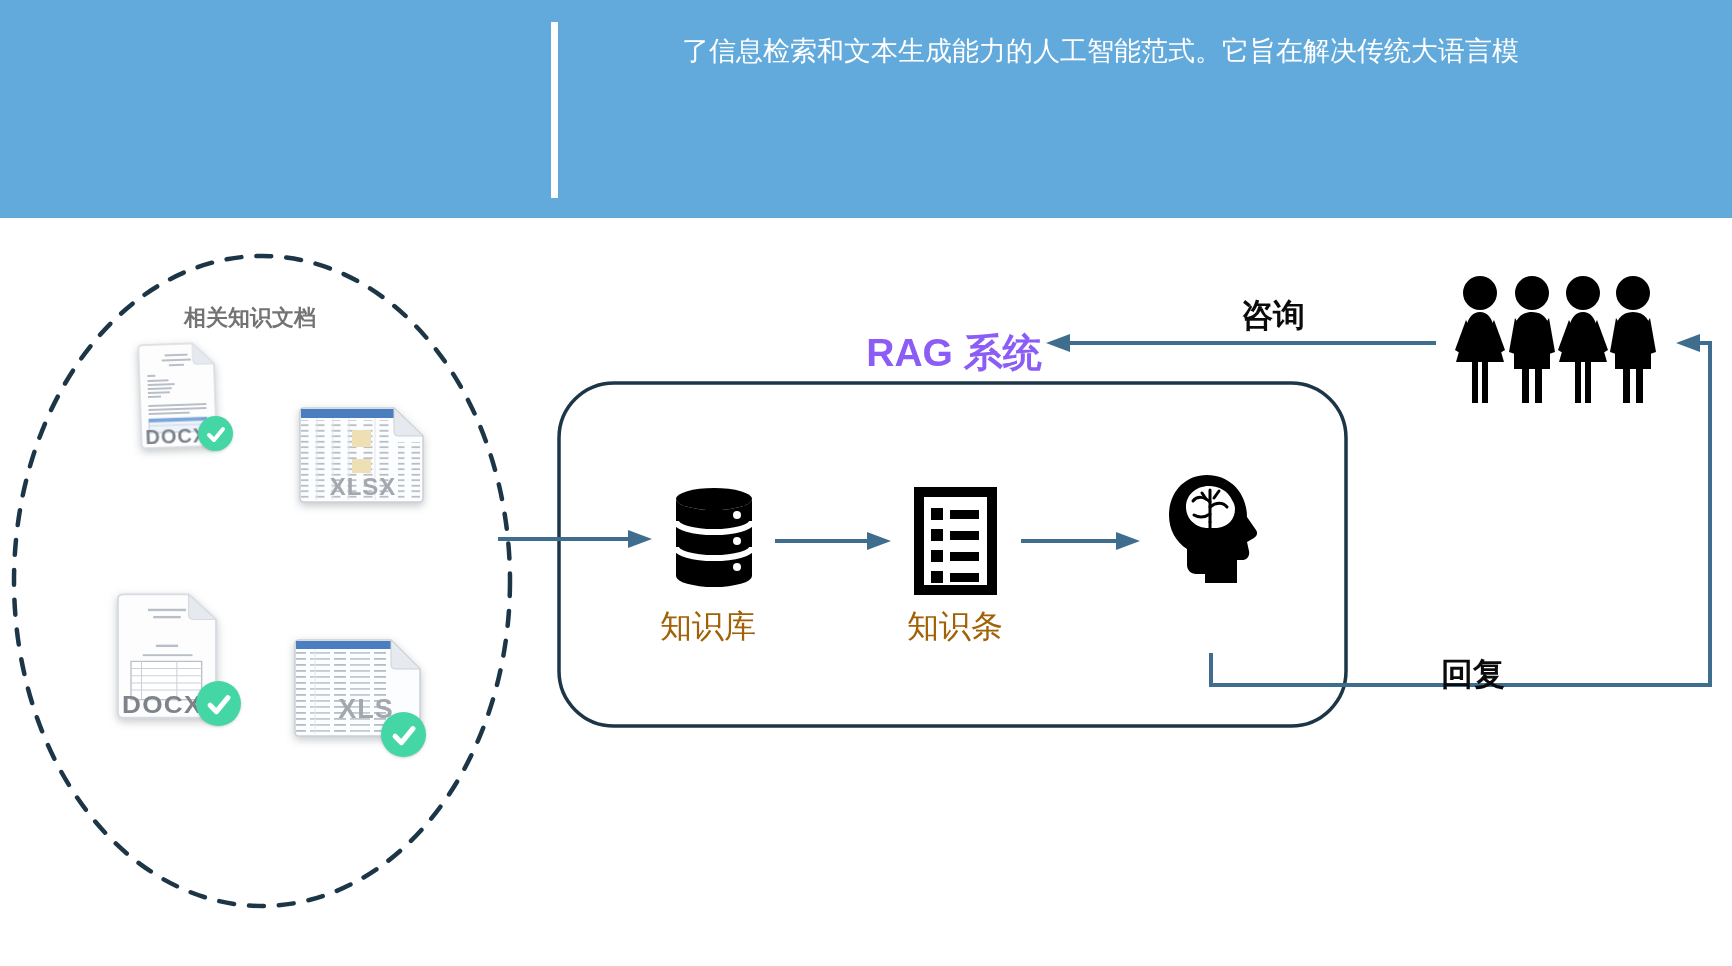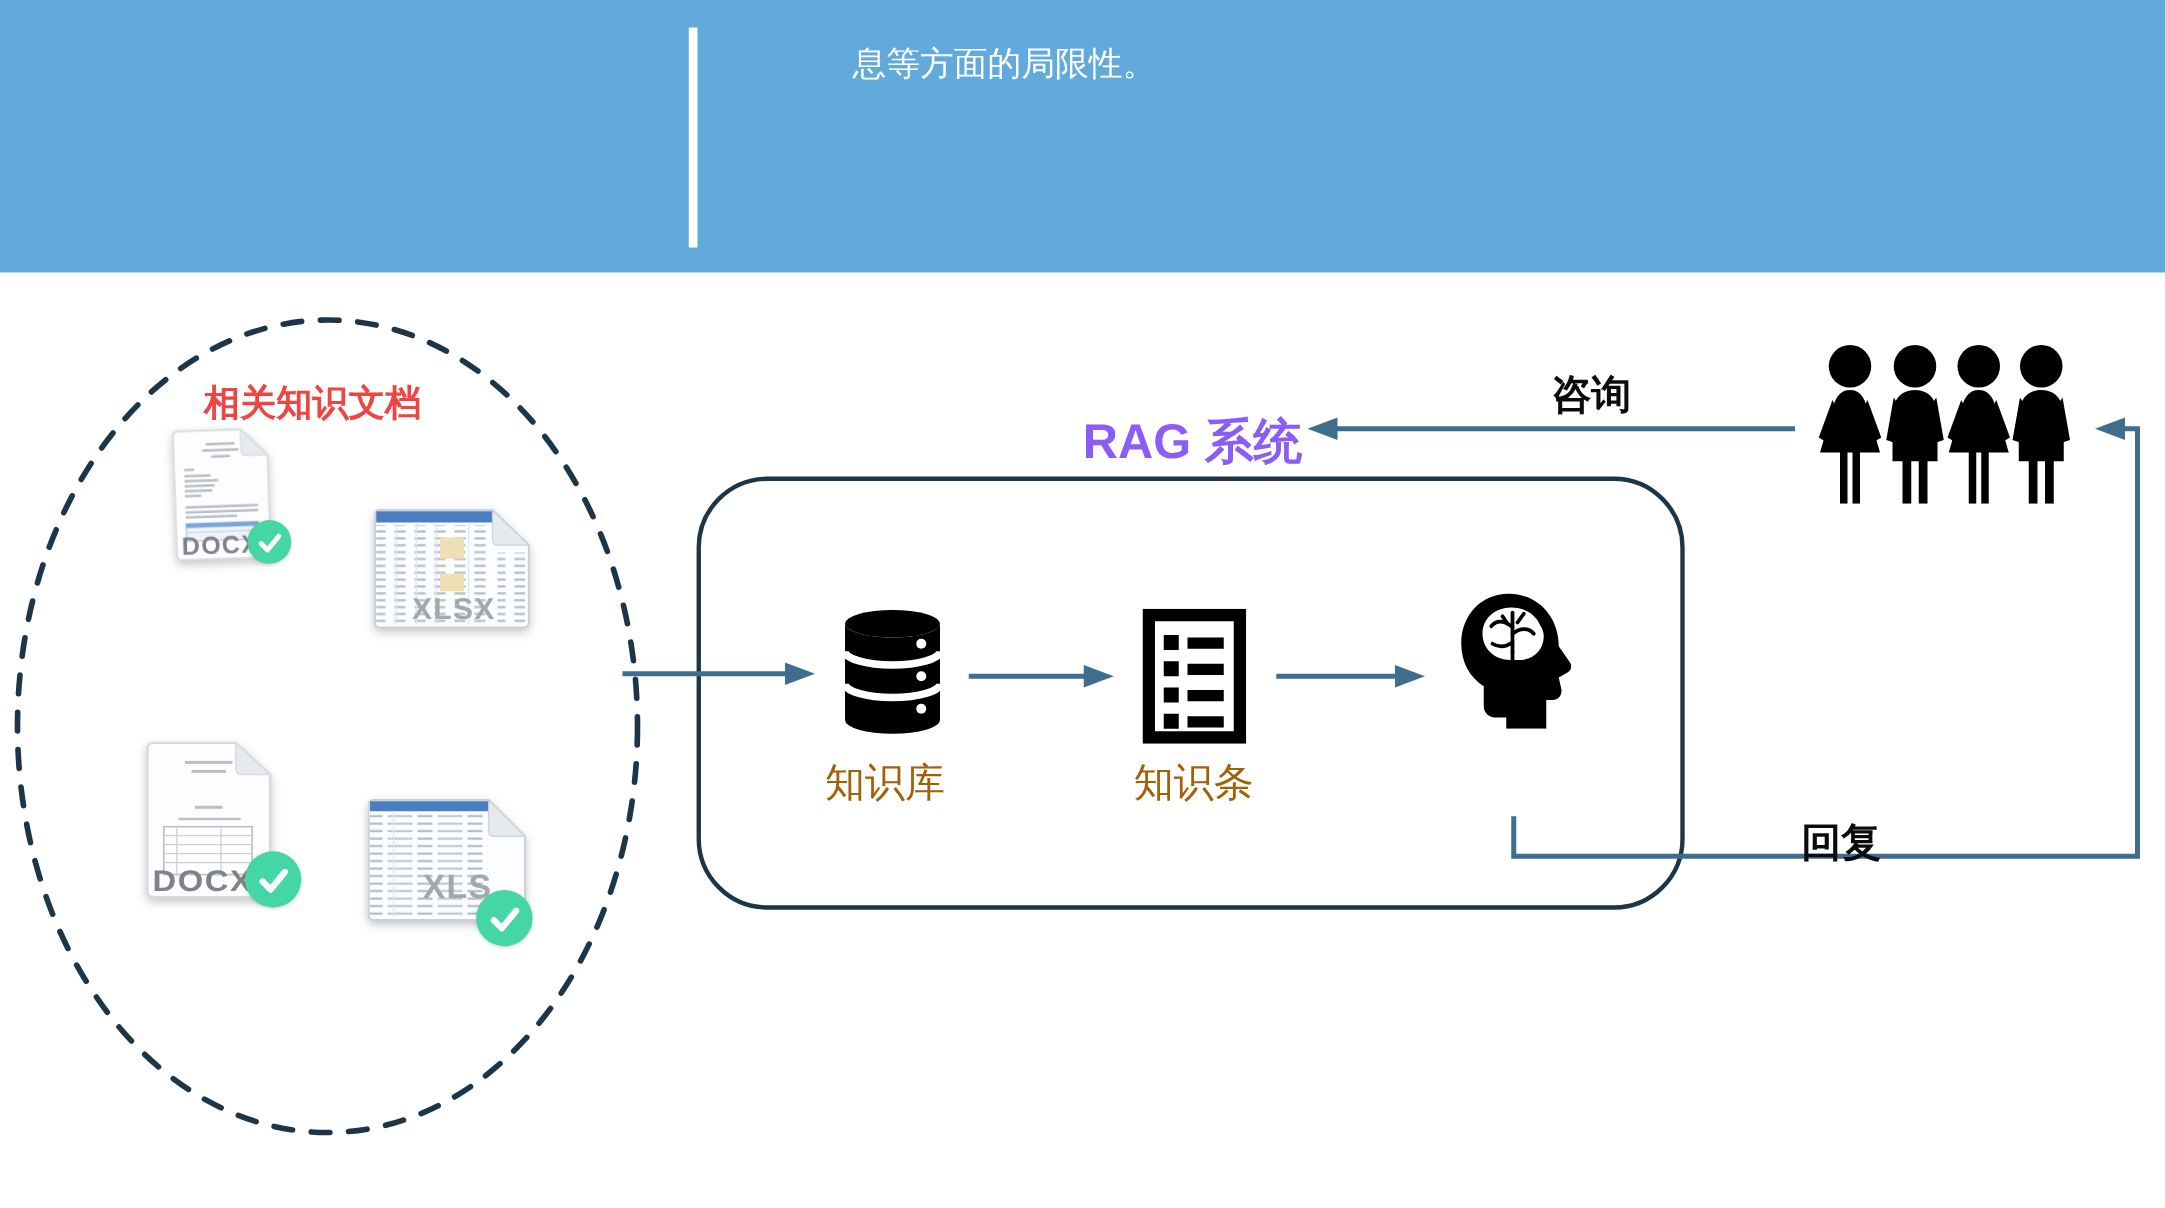--- a/index.html
+++ b/index.html
@@ -9,39 +9,39 @@
   }
   .abs{position:absolute;}
   
   .hdr{left:0;top:0;width:1732px;height:218px;background:#62aadc;}
   .hdr-title{left:74px;top:66px;font-size:46px;font-weight:bold;color:#ffffff;letter-spacing:1px;white-space:nowrap;}
   .hdr-divider{left:551px;top:22px;width:7px;height:176px;background:#ffffff;}
   .hdr-desc{left:682px;top:33px;color:#ffffff;font-size:27px;line-height:37.5px;}
   .hdr-desc div{white-space:nowrap;}
   
   .center-lbl{transform:translateX(-50%);white-space:nowrap;}
-  .docs-lbl{left:250px;top:303px;font-size:29px;font-weight:bold;color:#ef4444;}
+  .docs-lbl{left:250px;top:303px;font-size:22px;font-weight:bold;color:#737373;}
   .rag-lbl{left:954px;top:326px;font-size:39px;font-weight:bold;color:#8b5cf6;}
   .comp-lbl{top:605px;font-size:32px;color:#a16207;}
   .flow-lbl{font-size:32px;font-weight:bold;color:#0b0b0b;}
   .consult-lbl{left:1273px;top:294px;}
   .reply-lbl{left:1473px;top:653px;}
   
   .check{border-radius:50%;background:#45d6a5;box-shadow:0 1px 3px rgba(0,0,0,.18);display:flex;align-items:center;justify-content:center;}
   .file-shadow{filter:drop-shadow(0 3px 4px rgba(40,50,60,.28));}
 </style>
 </head>
 <body>
 
 <div class="stage">
 
   <div class="abs hdr"></div>
   <div class="abs hdr-divider"></div>
   <div class="abs hdr-desc">
-    <div>息等方面的局限性。</div>
+    <div>了信息检索和文本生成能力的人工智能范式。它旨在解决传统大语言模</div>
   </div>
 
   <svg class="abs" style="left:0;top:0;" width="1732" height="966" viewBox="0 0 1732 966">
 
     <ellipse cx="262" cy="581" rx="248" ry="325" fill="none" stroke="#1c3647" stroke-width="4.5" stroke-dasharray="15 15" stroke-linecap="round"></ellipse>
 
     <rect x="559" y="383" width="787" height="343" rx="55" fill="none" stroke="#1c3647" stroke-width="3.5"></rect>
 
     <g fill="#3e6d8e" stroke="#3e6d8e">
       <line x1="498" y1="539" x2="630" y2="539" stroke-width="4"></line>

